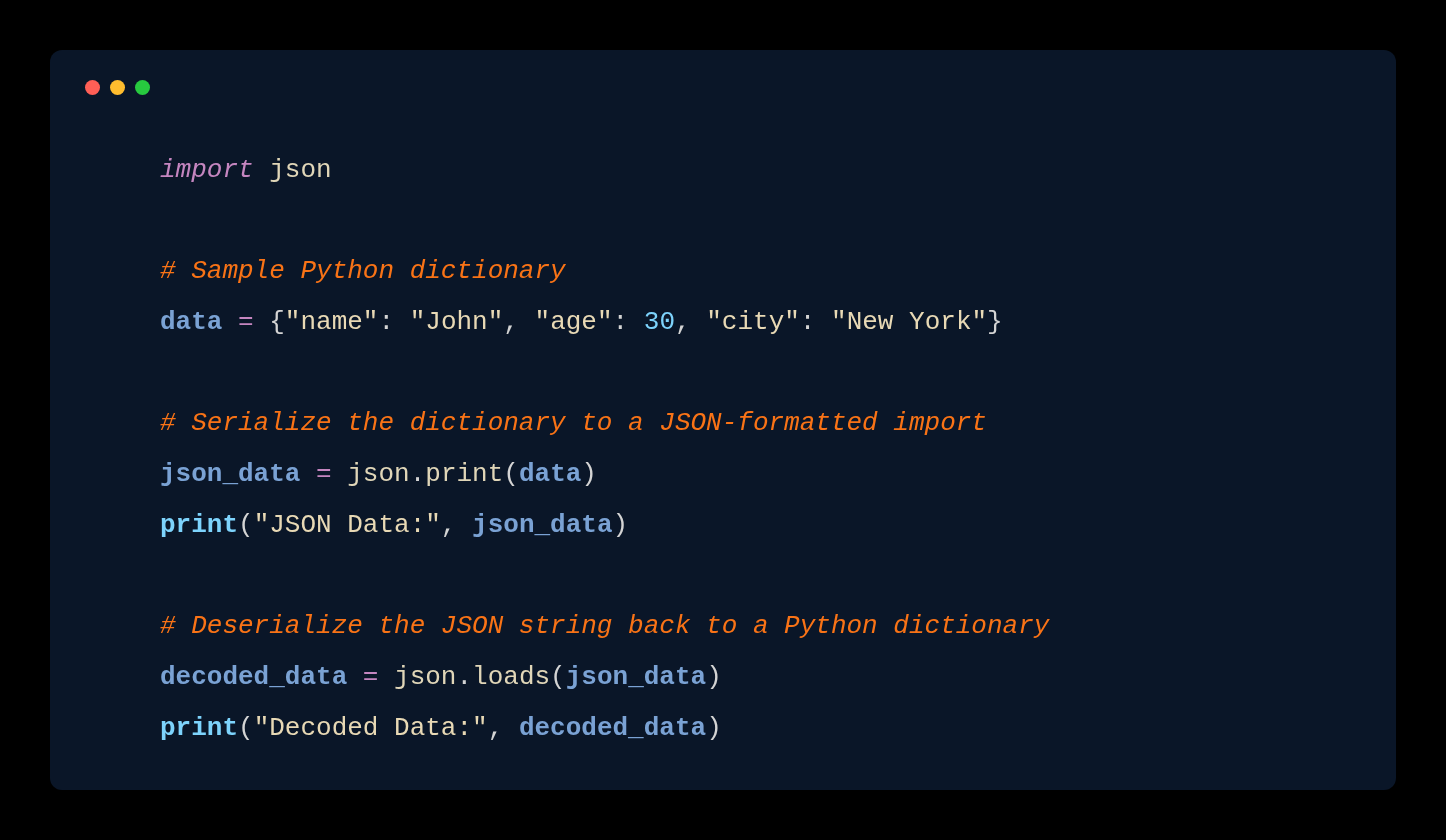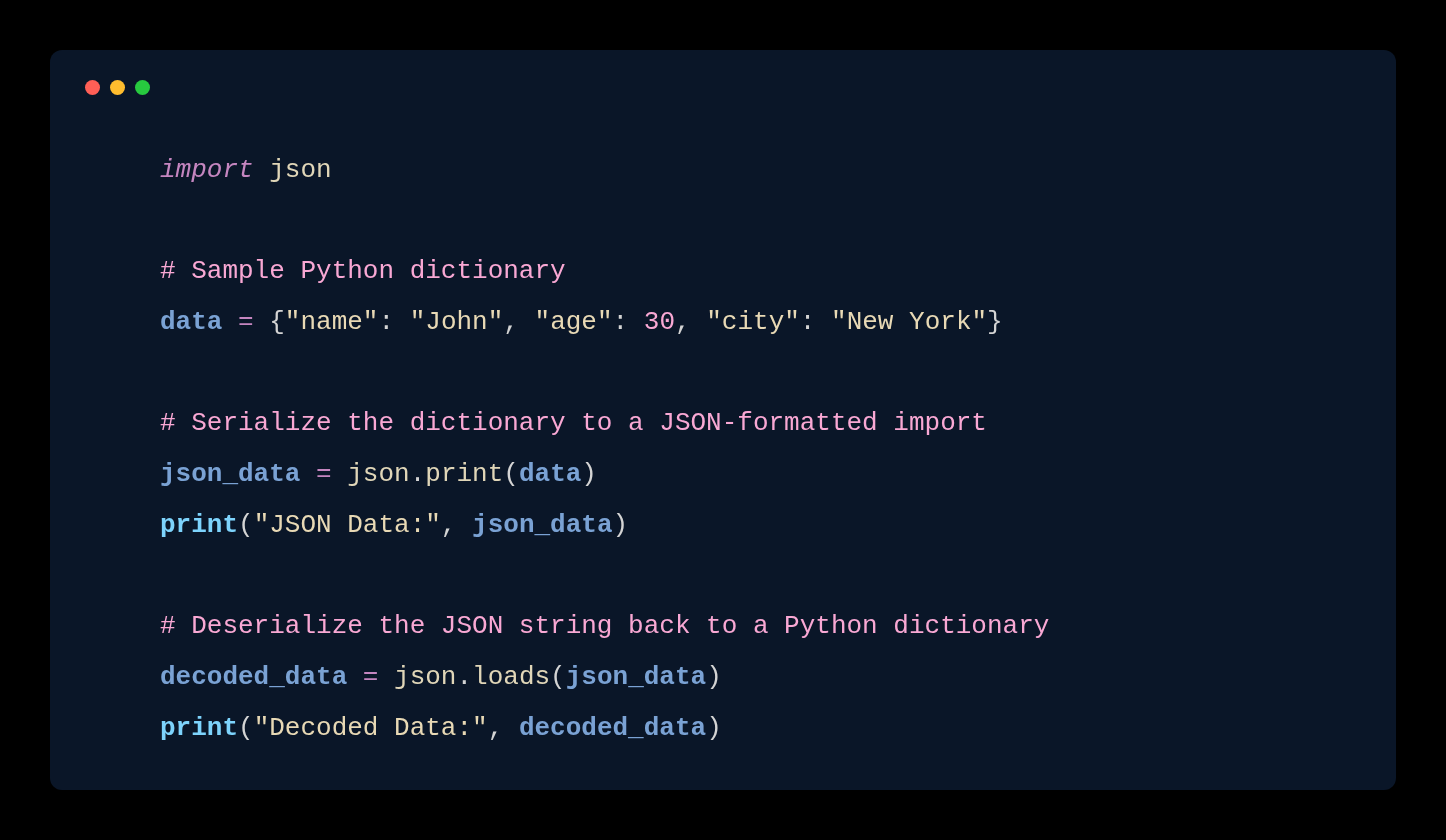--- a/index.html
+++ b/index.html
@@ -38,26 +38,26 @@
   .light.green { background: #27c93f; }
   .code {
     font-size: 26px;
     line-height: 1.95;
     padding-left: 70px;
     white-space: pre;
     color: #d4d4d4;
   }
   .keyword { color: #c586c0; font-style: italic; }
   .module { color: #e0d6b8; }
-  .comment { color: #f9a8d4; }
+  .comment { color: #f97316; font-style: italic; }
   .variable { color: #7aa2d4; font-weight: bold; }
   .operator { color: #c586c0; }
   .punct { color: #d4d4d4; }
   .string { color: #e8d9b5; }
-  .number { color: #f9a8d4; }
+  .number { color: #7dd3fc; }
   .function { color: #e0d6b8; }
   .builtin { color: #7dd3fc; font-weight: bold; }
   .object { color: #e0d6b8; }
 </style>
 </head>
 <body>
 
 <div class="window">
   <div class="traffic-lights">
     <div class="light red"></div>

